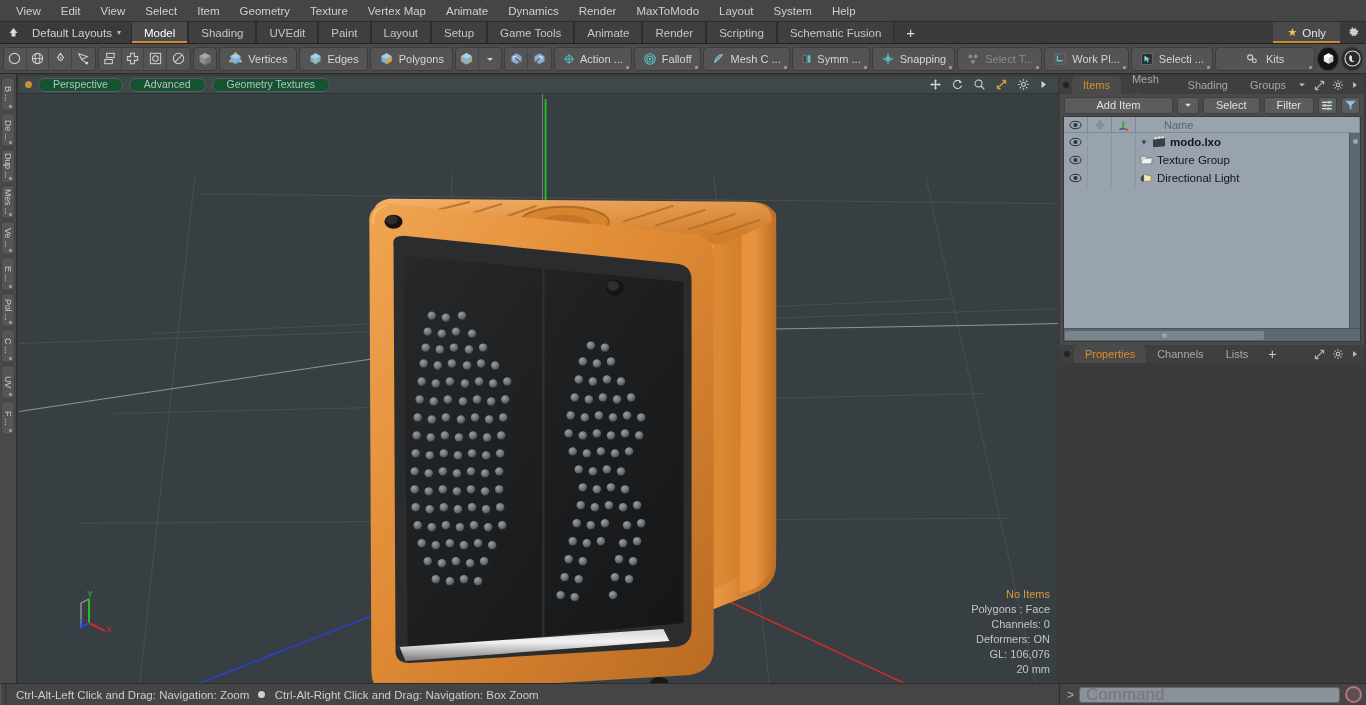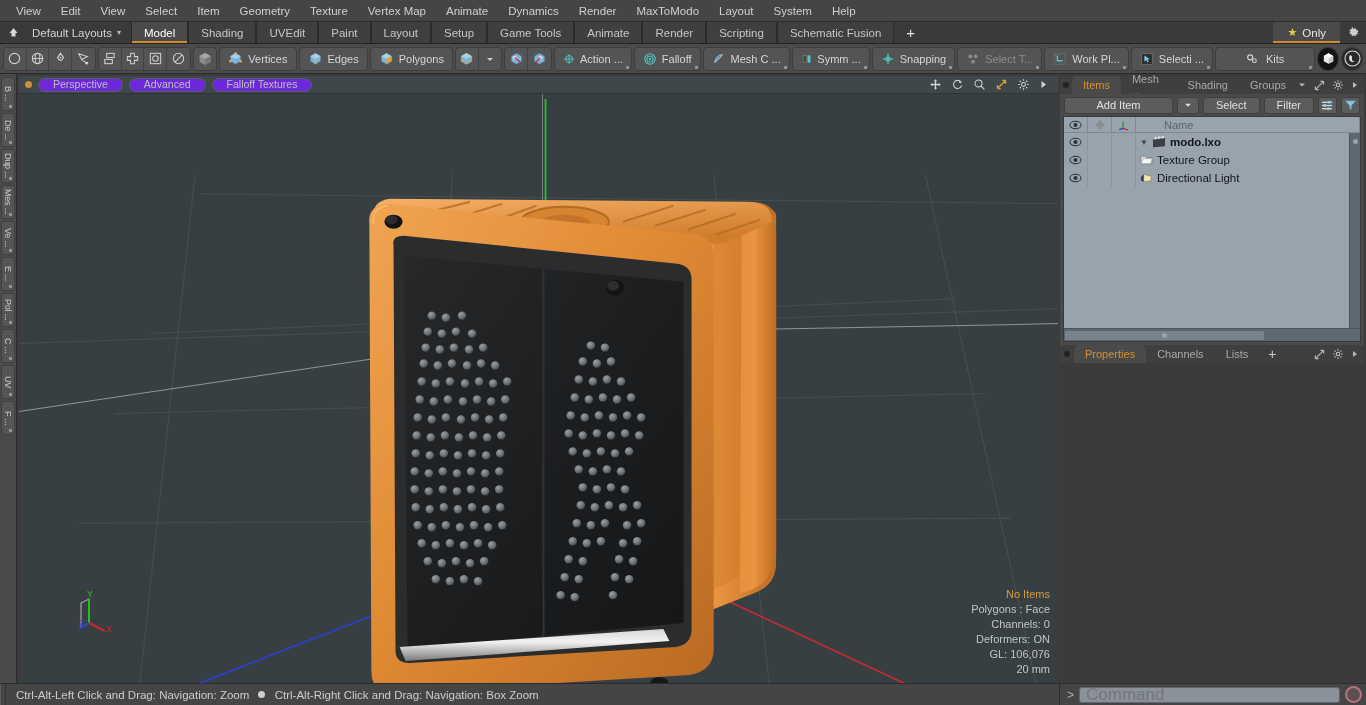--- a/index.html
+++ b/index.html
@@ -112,21 +112,21 @@
 
   
   .vpcol { flex: 1; display: flex; flex-direction: column; min-width: 0; background:#3b3b3b; padding: 2px 2px 0 2px; }
   .vphead {
     height: 18px; background: #3f474b; display: flex; align-items: center; gap: 6px;
     padding: 0 6px; flex: 0 0 18px; border-bottom:1px solid #2e3538;
   }
   .vp-dot { width: 7px; height: 7px; border-radius: 50%; background: #c8913a; box-shadow: 0 0 2px #e0a champagne; }
   .vpbtn {
     height: 14px; padding: 0 14px; border: 1px solid #565e62; border-radius: 7px;
-    background: #6d28d9; color: #b9c0c3; font-size: 10.5px; line-height: 13px;
+    background: #14532d; color: #b9c0c3; font-size: 10.5px; line-height: 13px;
     display:flex; align-items:center;
   }
   .vphead .right { margin-left: auto; display: flex; align-items: center; gap: 9px; padding-right: 4px; }
 
   .viewport { flex: 1; position: relative; overflow: hidden; background: #383f43; }
 
   
   .stats {
     position: absolute; right: 8px; bottom: 6px; text-align: right;
     font-size: 11px; color: #c4c4c4; line-height: 15px;
@@ -544,21 +544,21 @@
       <div class="vtab">
           <span>F ...</span>
         </div>
     </div>
 
     <div class="vpcol">
       <div class="vphead">
         <i class="vp-dot"></i>
         <div class="vpbtn">Perspective</div>
         <div class="vpbtn">Advanced</div>
-        <div class="vpbtn">Falloff Textures</div>
+        <div class="vpbtn">Geometry Textures</div>
         <div class="right">
           <span>
             <svg width="13" height="13" viewBox="0 0 16 16">
                 <path d="M8 1.5 L10 4 H8.8 V7.2 H12 V6 L14.5 8 L12 10 V8.8 H8.8 V12 H10 L8 14.5 L6 12 H7.2 V8.8 H4 V10 L1.5 8 L4 6 V7.2 H7.2 V4 H6 Z" fill="#d4d4d4"></path>
               </svg>
           </span>
           <span>
             <svg width="13" height="13" viewBox="0 0 16 16">
                 <path d="M12.5 5.5 A5 5 0 1 0 13 9" fill="none" stroke="#d4d4d4" stroke-width="1.3"></path>
                 <path d="M10 2 L13.5 5.5 L10 6.2 Z" fill="#d4d4d4"></path>

